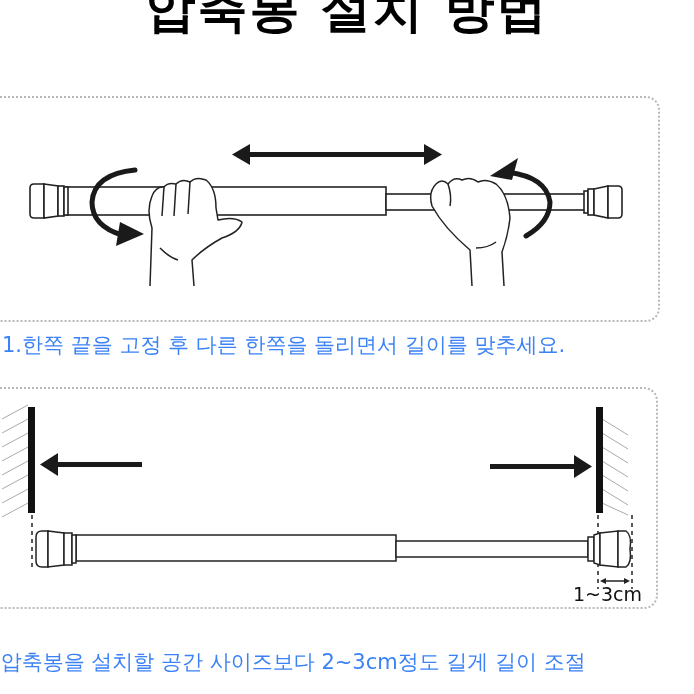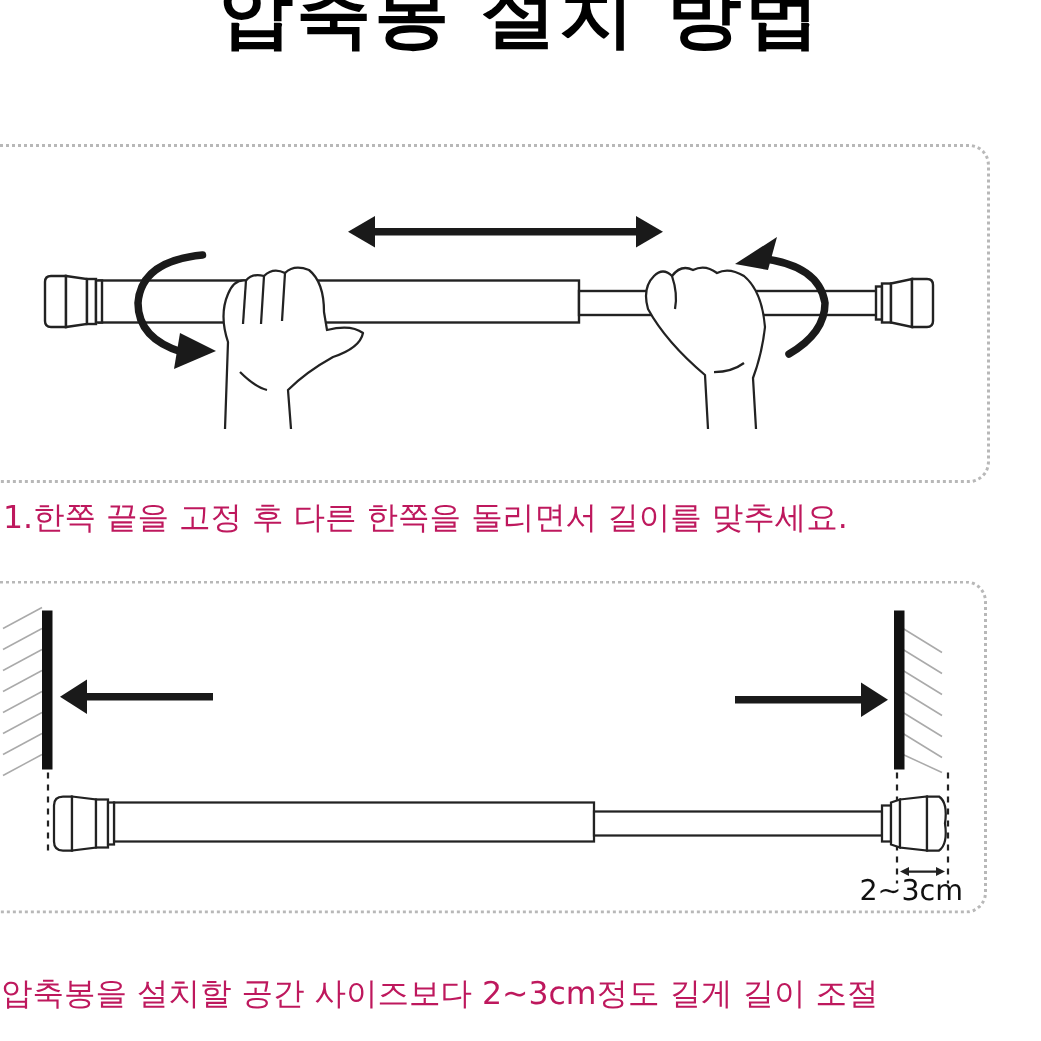--- a/index.html
+++ b/index.html
@@ -4,21 +4,21 @@
 <style>
   html, body { margin: 0; padding: 0; background: #ffffff; }
   body { width: 694px; height: 694px; position: relative; overflow: hidden;
          font-family: "DejaVu Sans", "Liberation Sans", sans-serif; color: #111; }
   .title { position: absolute; left: 0; width: 694px; top: -22px; text-align: center;
            font-size: 50px; font-weight: bold; letter-spacing: 2px; line-height: 62px; color: #000; }
   .panel { position: absolute; border: 2px dotted #b8b8b8; border-left: none; border-radius: 0 14px 14px 0; background: #fff; }
   .panel1 { left: -4px; top: 96px; width: 662px; height: 222px; }
   .panel2 { left: -4px; top: 387px; width: 660px; height: 218px; }
   .panel svg { position: absolute; left: 0; top: 0; }
-  .caption { position: absolute; font-size: 21px; line-height: 28px; white-space: nowrap; color: #be185d; }
+  .caption { position: absolute; font-size: 21px; line-height: 28px; white-space: nowrap; color: #3b82f6; }
   .cap1 { left: 2px; top: 331px; }
   .cap2 { left: -6px; top: 648px; }
   .dim-label { position: absolute; font-size: 19px; line-height: 22px; color: #111; right: 14px; bottom: 2px; }
 </style>
 </head>
 <body>
 
 <div class="title">압축봉 설치 방법</div>
 
 <div class="panel panel1">
@@ -136,16 +136,16 @@
       <path d="M604 144 L622 142 L622 178 L604 176 Z"></path>
       <path d="M622 142 L630 142 Q636 146 634 160 Q636 174 630 178 L622 178 Z"></path>
     </g>
 
     <g stroke="#222" stroke-width="1.5" fill="#222">
       <line x1="606" y1="192" x2="632" y2="192"></line>
       <polygon points="604,192 610,189 610,195" stroke="none"></polygon>
       <polygon points="634,192 628,189 628,195" stroke="none"></polygon>
     </g>
   </svg>
-  <div class="dim-label">2~3cm</div>
+  <div class="dim-label">1~3cm</div>
 </div>
 
 <div class="caption cap2">.압축봉을 설치할 공간 사이즈보다 2~3cm정도 길게 길이 조절</div>
 
 </body></html>

